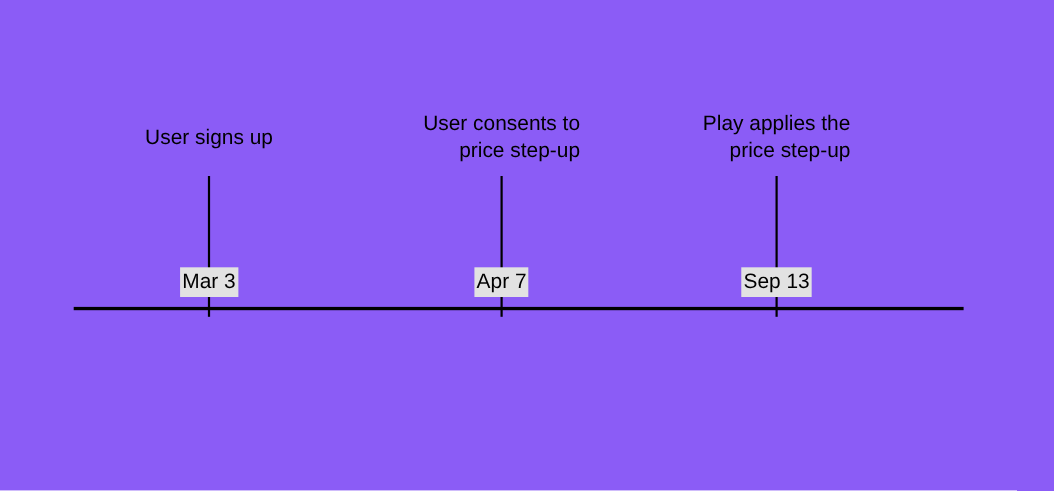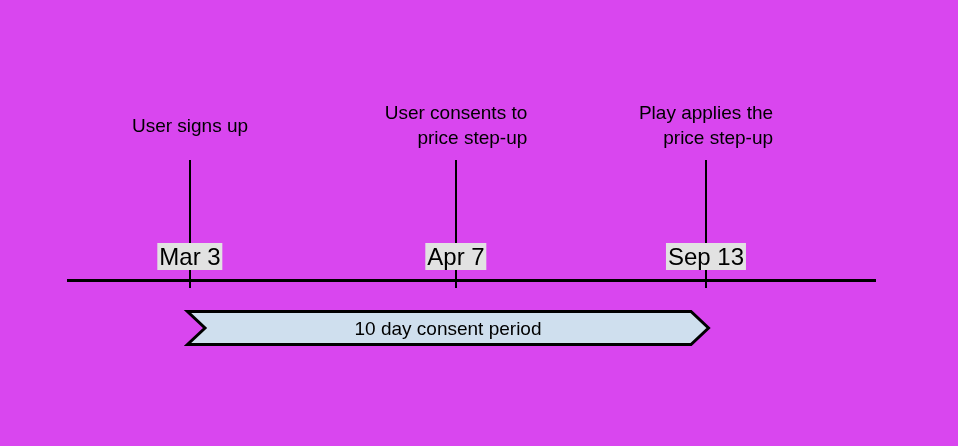--- a/index.html
+++ b/index.html
@@ -8,21 +8,21 @@
     background: #ffffff;
   }
   body {
     font-family: "Liberation Sans", sans-serif;
     -webkit-font-smoothing: antialiased;
   }
   #canvas {
     position: relative;
     width: 958px;
     height: 446px;
-    background: #d946ef;
+    background: #8b5cf6;
     overflow: hidden;
   }
 
   
   .axis-line {
     position: absolute;
     left: 67px;
     top: 279px;
     width: 809px;
     height: 3px;
@@ -57,21 +57,21 @@
   .event-label.one-line { top: 113px; }
   .event-label.two-line { top: 100px; text-align: right; }
 
   .date-chip {
     position: absolute;
     top: 243px;
     left: 50%;
     transform: translateX(-50%);
     background: #e2e2e2;
     color: #000000;
-    font-size: 24px;
+    font-size: 19px;
     line-height: 25px;
     padding: 1px 2px;
     white-space: nowrap;
   }
 
   
   .banner {
     position: absolute;
     left: 186px;
     top: 310px;
@@ -125,20 +125,14 @@
 
   <div class="marker" style="left:706px;">
     <div class="event-label two-line">
       <div>Play applies the</div>
       <div>price step-up</div>
     </div>
     <div class="tick"></div>
     <div class="date-chip">Sep 13</div>
   </div>
 
-  <div class="banner">
-    <svg viewBox="0 0 524 36" preserveAspectRatio="none">
-      <polygon points="1.5,1.5 505,1.5 522.5,18 505,34.5 1.5,34.5 19,18" fill="#cfdfee" stroke="#000000" stroke-width="3" stroke-linejoin="miter" vector-effect="non-scaling-stroke"></polygon>
-    </svg>
-    <div class="banner-text">10 day consent period</div>
-  </div>
 
 </div>
 
 </body></html>

